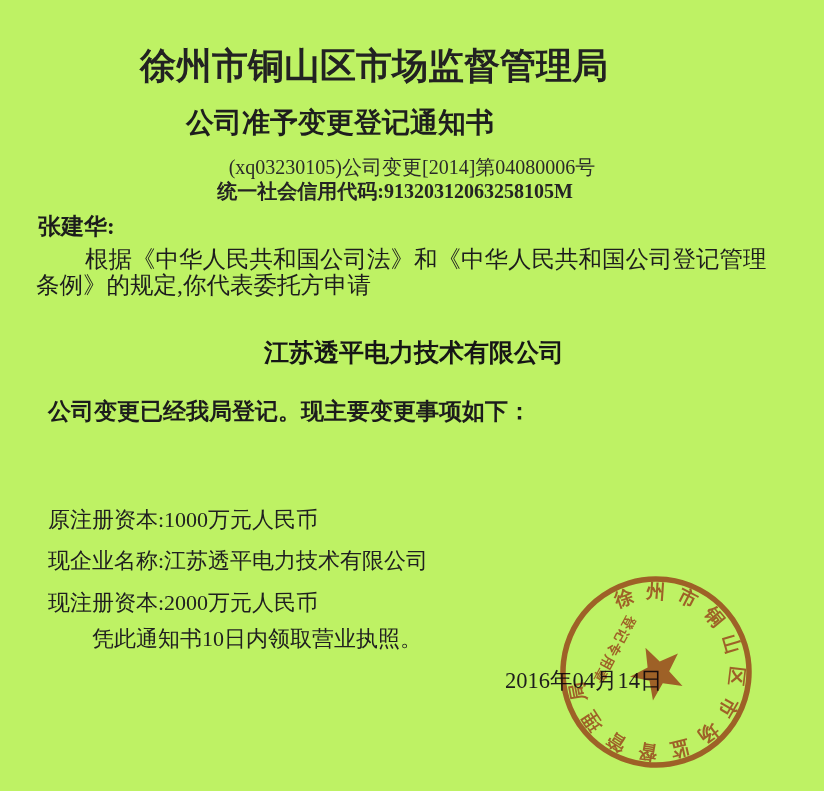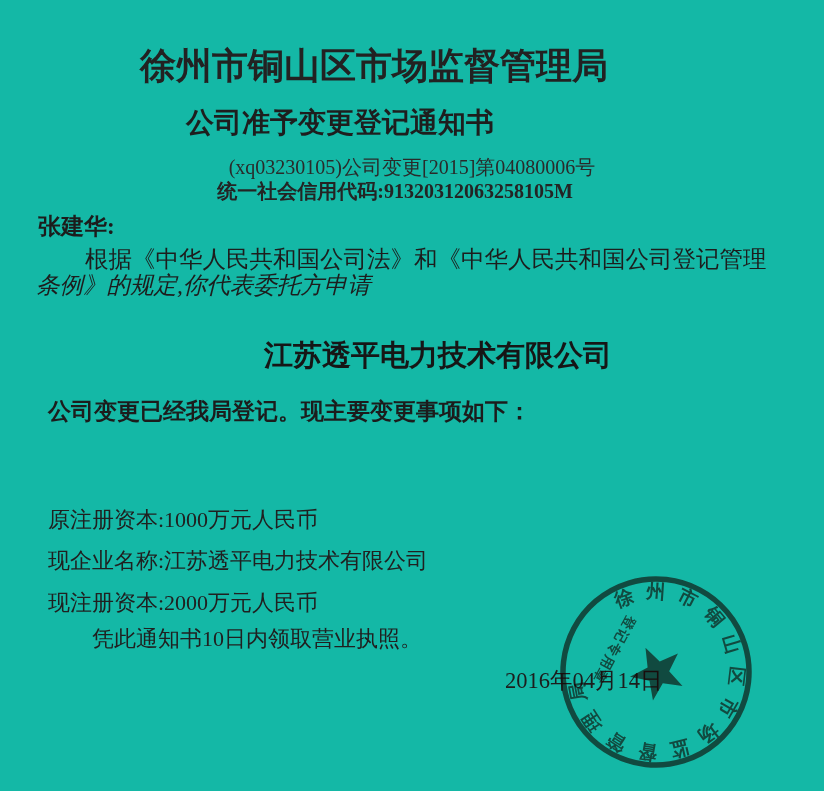--- a/index.html
+++ b/index.html
@@ -6,21 +6,21 @@
   body {
     width: 824px; height: 791px;
     background: #ffffff;
     font-family: "Liberation Serif", "DejaVu Serif", serif;
     color: #1b1b1b;
     overflow: hidden;
   }
   .page {
     position: relative;
     width: 824px; height: 791px;
-    background: #14b8a6;
+    background: #bef264;
   }
   .abs { position: absolute; white-space: nowrap; }
 
   .authority {
     top: 42px; left: 140px;
     font-family: "Liberation Sans", "DejaVu Sans", sans-serif;
     font-weight: bold; font-size: 36px; color: #222;
     letter-spacing: 0px;
   }
   .doc-title {
@@ -36,25 +36,25 @@
   .credit-code {
     top: 178px; left: 0; width: 824px;
     text-align: center; padding-right: 34px; box-sizing: border-box;
     font-size: 20px; font-weight: 600; color: #242424;
   }
   .salutation {
     top: 211px; left: 38px;
     font-size: 23px; font-weight: 700; color: #1c1c1c;
   }
   .para-line1 { top: 243px; left: 85px; font-size: 23.5px; color: #1d1d1d; }
-  .para-line2 { top: 269px; left: 36px; font-size: 23.5px; color: #1d1d1d; font-style: italic; }
+  .para-line2 { top: 269px; left: 36px; font-size: 23.5px; color: #1d1d1d; }
   .company-name {
     top: 336px; left: 264px;
     font-family: "Liberation Sans", "DejaVu Sans", sans-serif;
-    font-weight: bold; font-size: 29px; color: #161616;
+    font-weight: bold; font-size: 25px; color: #161616;
   }
   .reg-statement {
     top: 396px; left: 48px;
     font-size: 23px; font-weight: 600; color: #1c1c1c;
   }
   .change-row { left: 48px; font-size: 22px; color: #202020; }
   .row-0 { top: 462px; }
   .row-1 { top: 505px; }
   .row-2 { top: 546px; text-align: center; }
   .row-3 { top: 588px; }
@@ -84,21 +84,21 @@
 </style>
 </head>
 <body>
 
 <div class="page">
 
   <div class="abs authority">徐州市铜山区市场监督管理局</div>
 
   <div class="abs doc-title">公司准予变更登记通知书</div>
 
-  <div class="abs doc-number">(xq03230105)公司变更[2015]第04080006号</div>
+  <div class="abs doc-number">(xq03230105)公司变更[2014]第04080006号</div>
 
   <div class="abs credit-code">统一社会信用代码:91320312063258105M</div>
 
   <div class="abs salutation">张建华:</div>
 
   <div class="abs para-line1">根据《中华人民共和国公司法》和《中华人民共和国公司登记管理</div>
   <div class="abs para-line2">条例》的规定,你代表委托方申请</div>
 
   <div class="abs company-name">江苏透平电力技术有限公司</div>
 

